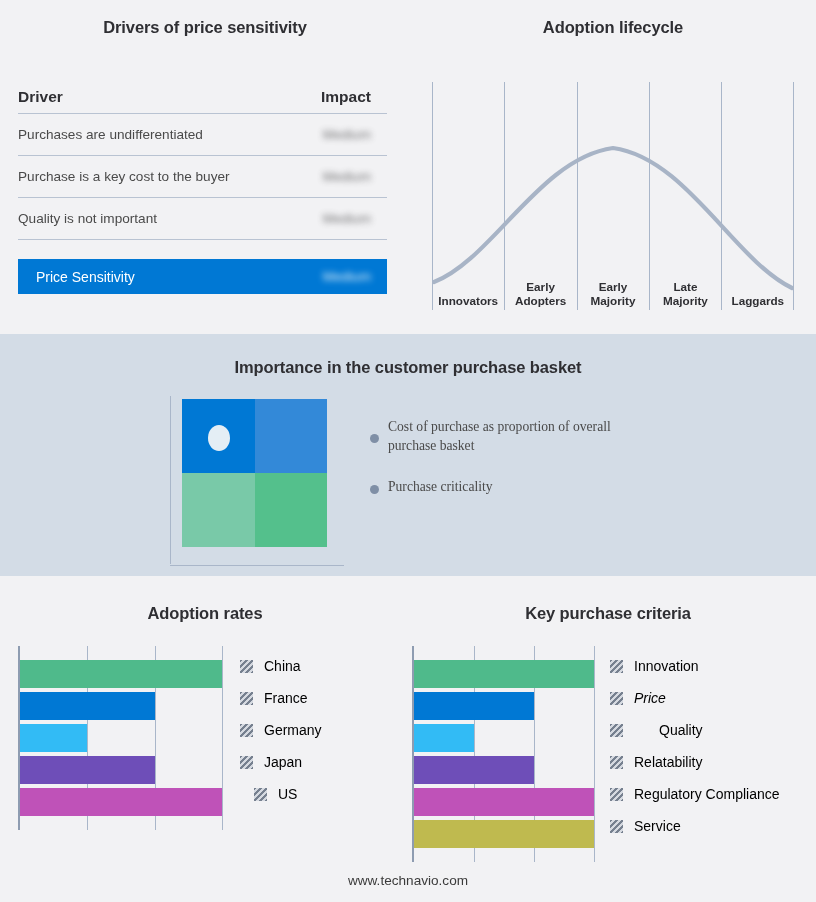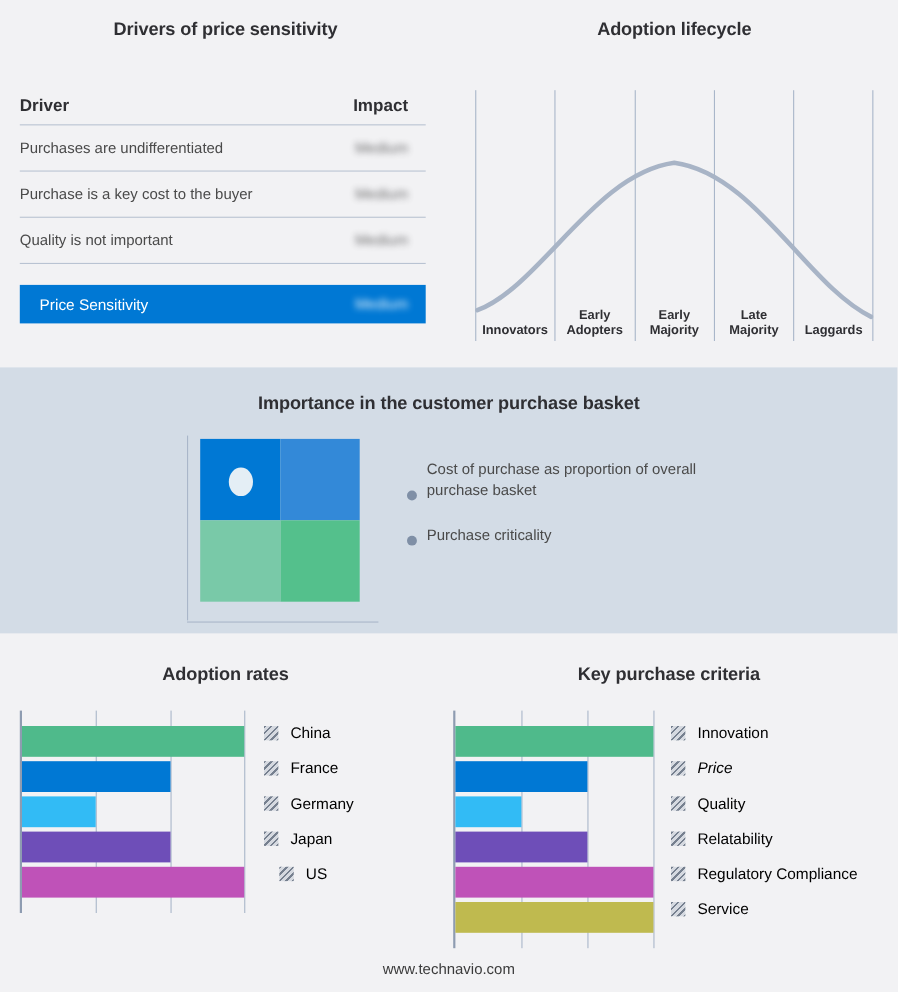--- a/index.html
+++ b/index.html
@@ -182,22 +182,23 @@
   }
 
   #importance-legend {
     position: absolute;
     left: 370px;
     top: 83px;
     width: 290px;
   }
   .imp-legend-item {
     display: flex;
-    align-items: flex-end;
+    align-items: center;
     margin-bottom: 22px;
+    font-family: Liberation Serif, serif;
   }
   .imp-bullet {
     width: 9px; height: 9px;
     border-radius: 50%;
     background: #7f8fa6;
     margin-top: 5px;
     margin-right: 9px;
     flex: none;
   }
   .imp-text {
@@ -427,21 +428,21 @@
       </div>
     <div class="bc-legend" id="criteria-legend" style="left:198px;">
         <div class="bc-legend-item" style="height: 32px;">
           <span class="bc-swatch"></span>
           <span class="bc-legend-label">Innovation</span>
         </div>
         <div class="bc-legend-item" style="height: 32px; font-style: italic;">
           <span class="bc-swatch"></span>
           <span class="bc-legend-label">Price</span>
         </div>
-        <div class="bc-legend-item" style="height: 32px;">
+        <div class="bc-legend-item" style="height: 32px; gap: 25px;">
           <span class="bc-swatch"></span>
           <span class="bc-legend-label">Quality</span>
         </div>
         <div class="bc-legend-item" style="height: 32px;">
           <span class="bc-swatch"></span>
           <span class="bc-legend-label">Relatability</span>
         </div>
         <div class="bc-legend-item" style="height: 32px;">
           <span class="bc-swatch"></span>
           <span class="bc-legend-label">Regulatory Compliance</span>

